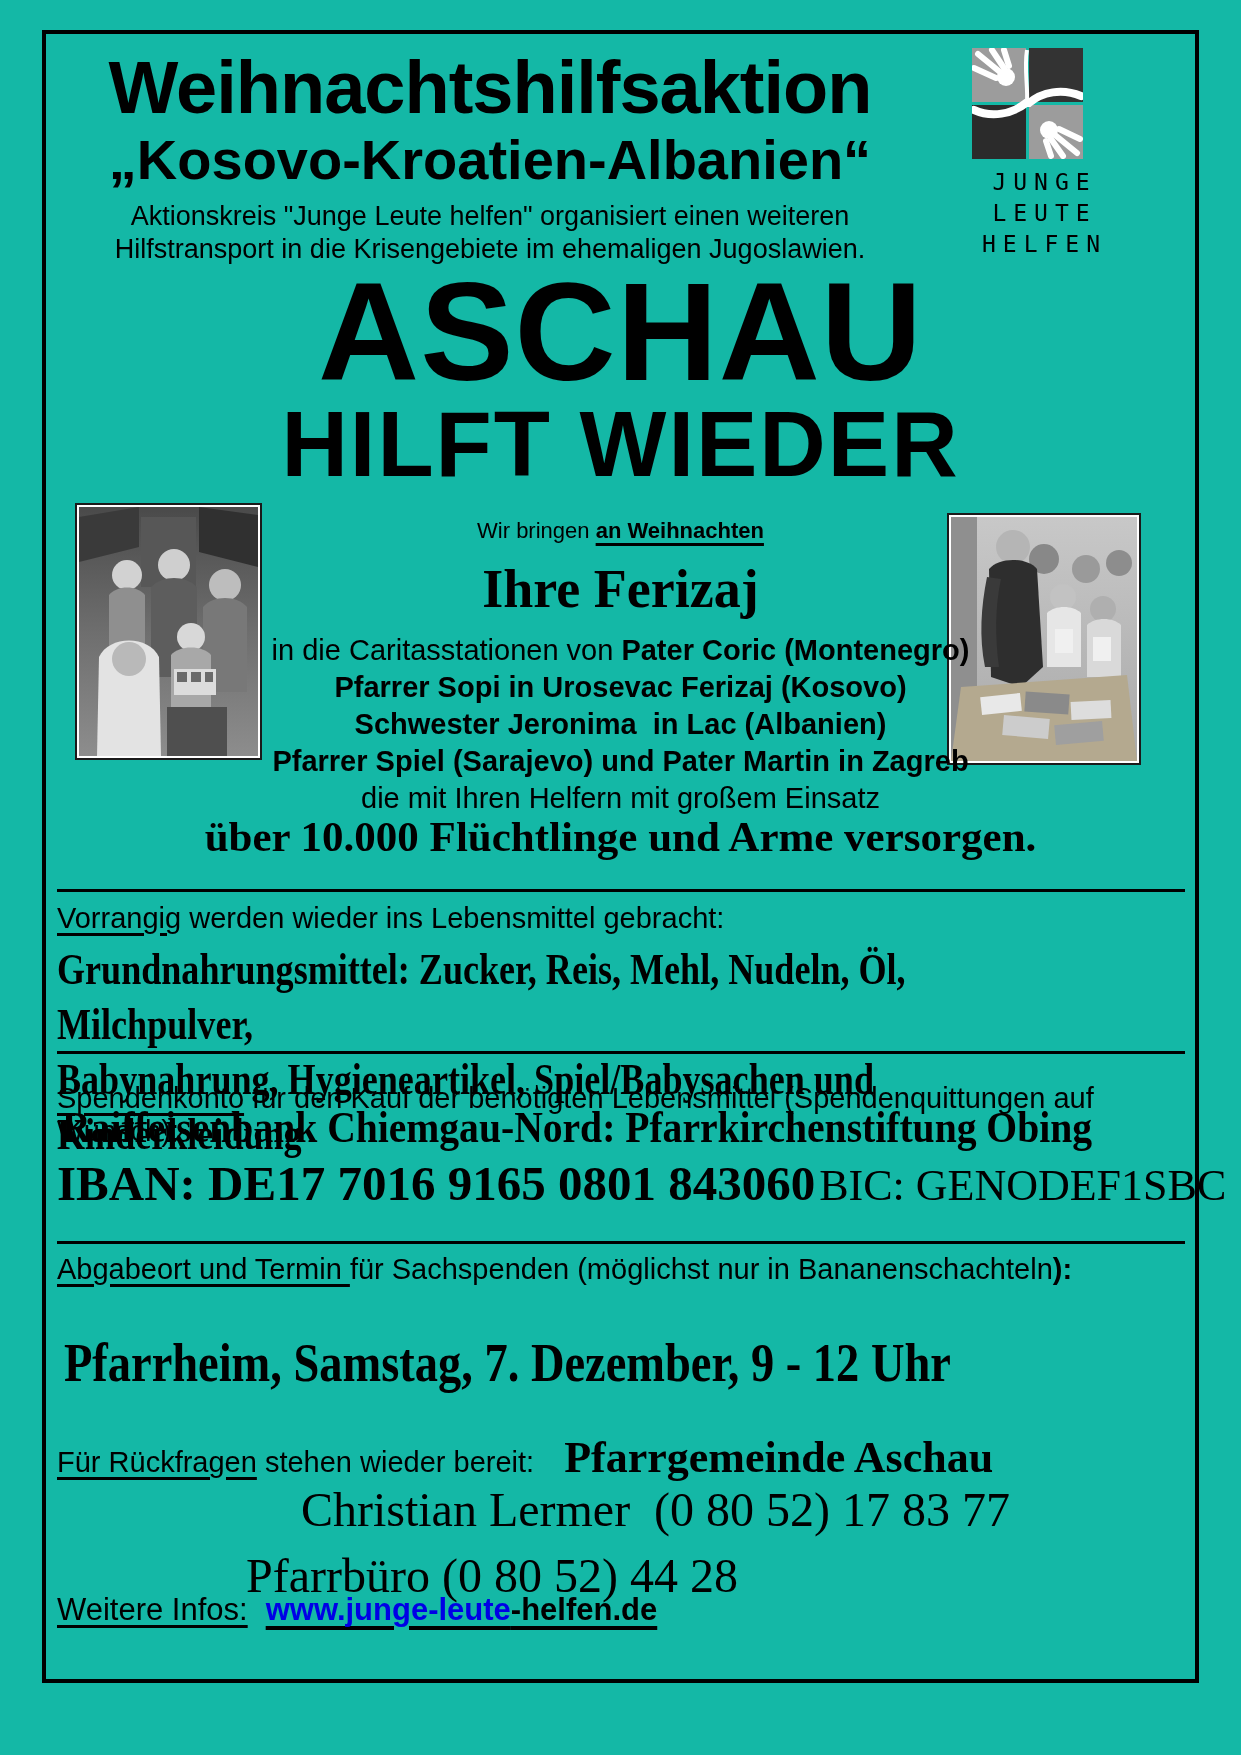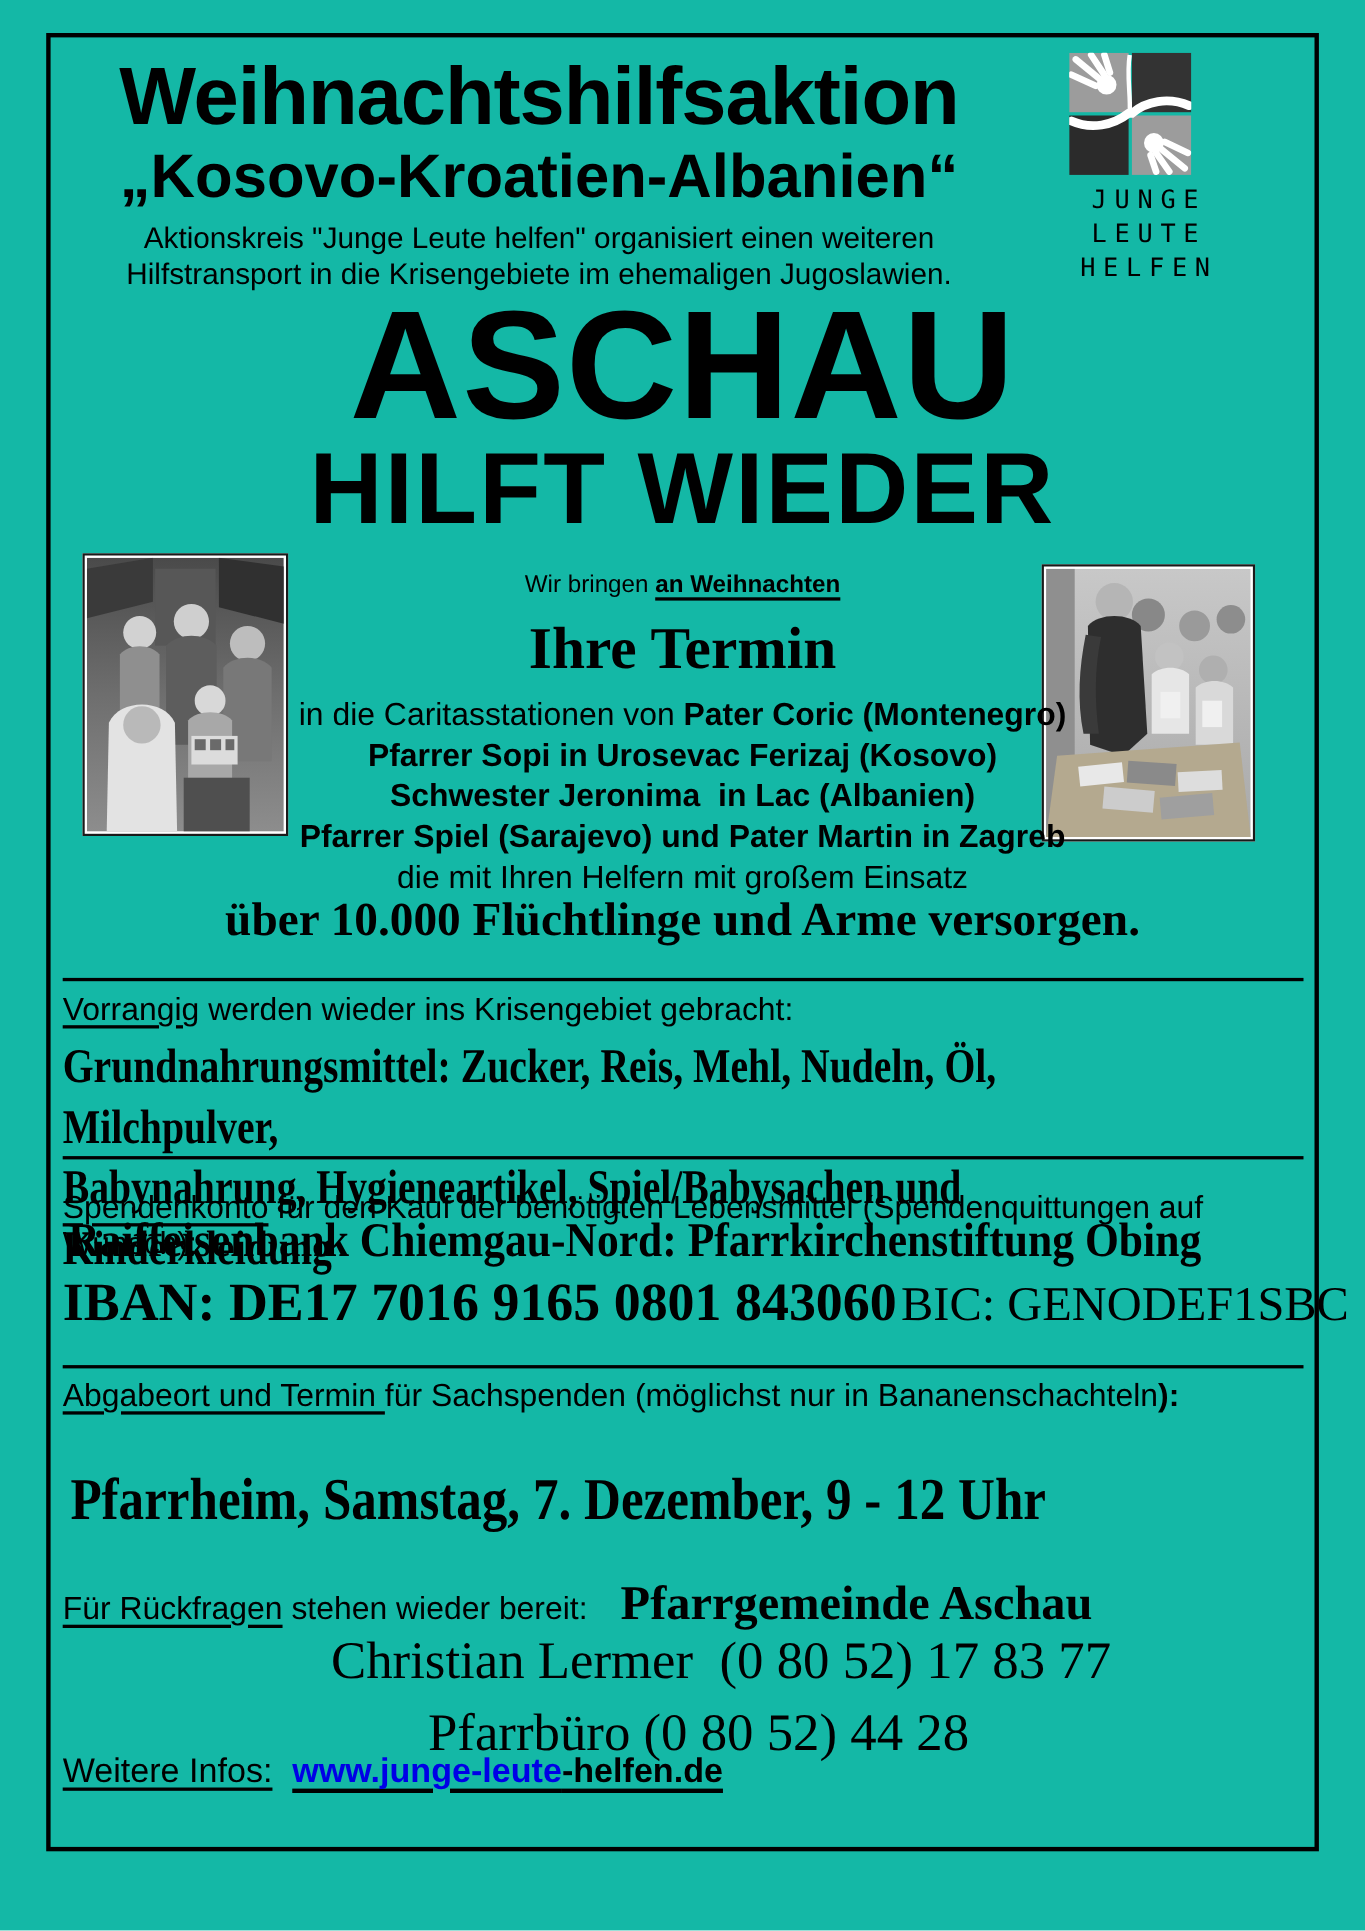--- a/index.html
+++ b/index.html
@@ -158,35 +158,35 @@
       <rect x="120" y="184" width="40" height="18" fill="#dddddd" transform="rotate(-3 140 193)"></rect>
       <rect x="52" y="200" width="46" height="20" fill="#cccccc" transform="rotate(5 75 210)"></rect>
       <rect x="104" y="206" width="48" height="20" fill="#9f9f9f" transform="rotate(-5 128 216)"></rect>
     </svg>
   </div>
 
   <div class="abs center" style="top:518px;">
     <div class="mission-intro">
       <span class="pre">Wir bringen </span><span class="b u pre">an Weihnachten</span>
     </div>
-    <div class="mission-headline">Ihre Termin</div>
+    <div class="mission-headline">Ihre Ferizaj</div>
     <div class="caritas">
       <span class="pre">in die Caritasstationen von </span><span class="b pre">Pater Coric (Montenegro)</span><br>
       <span class="b pre">Pfarrer Sopi in Urosevac Ferizaj (Kosovo)</span><br>
       <span class="b pre">Schwester Jeronima  in Lac (Albanien)</span><br>
       <span class="b pre">Pfarrer Spiel (Sarajevo) und Pater Martin in Zagreb</span><br>
       <span class="pre">die mit Ihren Helfern mit großem Einsatz</span>
     </div>
   </div>
 
   <div class="abs center summary" style="top:812px;">über 10.000 Flüchtlinge und Arme versorgen.</div>
 
   <div class="abs divider" style="top:889px;"></div>
   <div class="abs label-line" style="top:902px;">
-    <span class="u">Vorrangig</span><span class="pre"> werden wieder ins Krisengebiet gebracht:</span>
+    <span class="u">Vorrangig</span><span class="pre"> werden wieder ins Lebensmittel gebracht:</span>
   </div>
   <div class="abs goods" style="top:942px;">
     <span class="pre">Grundnahrungsmittel: Zucker, Reis, Mehl, Nudeln, Öl,  Milchpulver,</span><br>
     <span class="pre">Babynahrung, Hygieneartikel, Spiel/Babysachen und Kinderkleidung</span>
   </div>
 
   <div class="abs divider" style="top:1051px;"></div>
   <div class="abs label-line" style="top:1064px;margin-top:18px;">
     <span class="u">Spendenkonto</span><span class="pre"> für den Kauf der benötigten Lebensmittel (Spendenquittungen auf Wunsch):</span>
   </div>
@@ -198,18 +198,18 @@
   <div class="abs divider" style="top:1241px;"></div>
   <div class="abs label-line" style="top:1253px;">
     <span class="u pre">Abgabeort und Termin </span><span class="pre">für Sachspenden (möglichst nur in Bananenschachteln</span><span class="b">):</span>
   </div>
   <div class="abs event pre" style="top:1332px;">Pfarrheim,   Samstag,  7. Dezember,  9 - 12 Uhr</div>
 
   <div class="abs" style="top:1432px;left:57px;width:1130px;font-size:29px;">
     <span class="u">Für Rückfragen</span><span class="pre"> stehen wieder bereit: </span><span class="contact-org">Pfarrgemeinde Aschau</span>
   </div>
   <div class="abs phone" style="top:1482px;left:46px;width:1149px;text-align:center;padding-left:70px;box-sizing:border-box;">Christian Lermer  (0 80 52) 17 83 77</div>
-  <div class="abs phone" style="top:1548px;left:46px;width:1178px;text-align:center;box-sizing:border-box;">Pfarrbüro (0 80 52) 44 28</div>
+  <div class="abs phone" style="top:1548px;left:46px;width:1178px;text-align:left;padding-left:200px;box-sizing:border-box;">Pfarrbüro (0 80 52) 44 28</div>
 
   <div class="abs footer-line" style="top:1592px;">
     <span class="u">Weitere Infos:</span><span class="footer-link"><span class="link-blue">www.junge-leute</span><span class="link-black">-helfen.de</span></span>
   </div>
 </div>
 
 </body></html>

